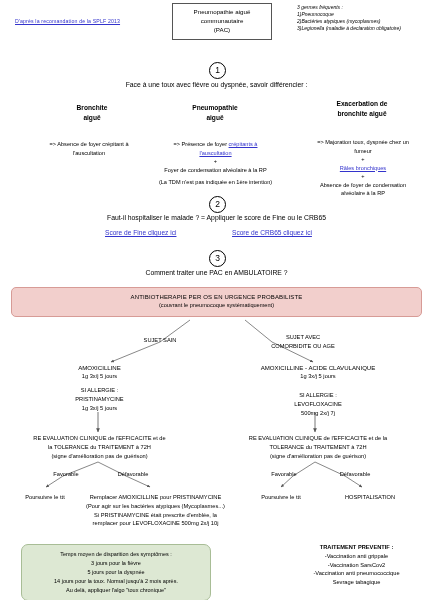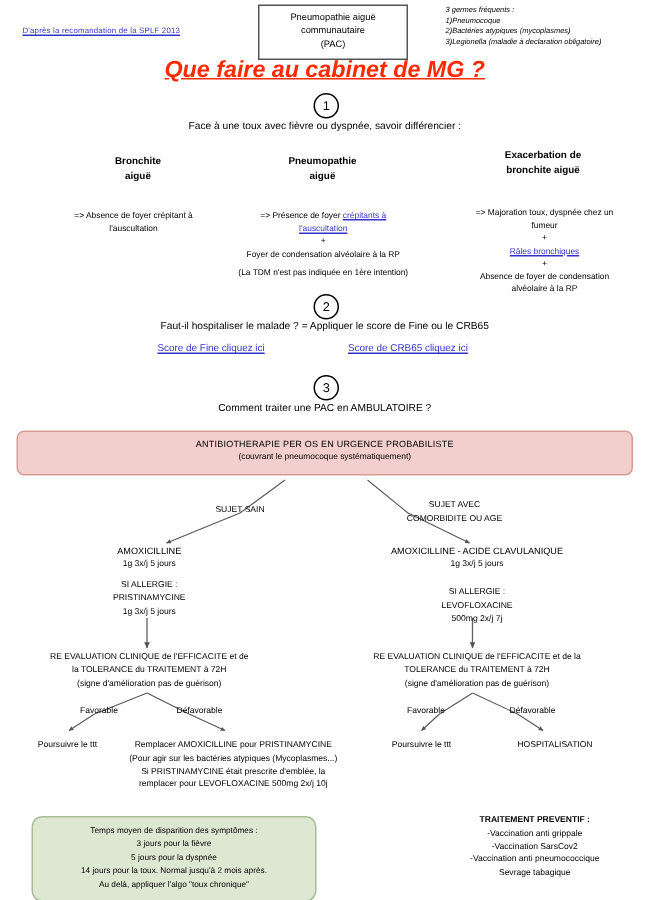--- a/index.html
+++ b/index.html
@@ -170,21 +170,20 @@
     <div>(PAC)</div>
   </div>
 
   <div class="abs germs" style="left:297px; top:4px;">
     <div>3 germes fréquents :</div>
     <div>1)Pneumocoque</div>
     <div>2)Bactéries atypiques (mycoplasmes)</div>
     <div>3)Legionella (maladie à declaration obligatoire)</div>
   </div>
 
-  <div class="abs main-title" style="left:0; top:38px; width:433px;">Que faire au cabinet de MG ?</div>
 
   <div class="abs step-circle" style="left:209px; top:62px;">1</div>
   <div class="abs step-text" style="left:0; top:81px; width:433px;">Face à une toux avec fièvre ou dyspnée, savoir différencier :</div>
 
   <div class="abs col-head" style="left:22px; top:103px; width:140px;">
     <div>Bronchite</div>
     <div>aiguë</div>
   </div>
   <div class="abs col-body" style="left:14px; top:140px; width:150px;">
     <div>=&gt; Absence de foyer crépitant à</div>

